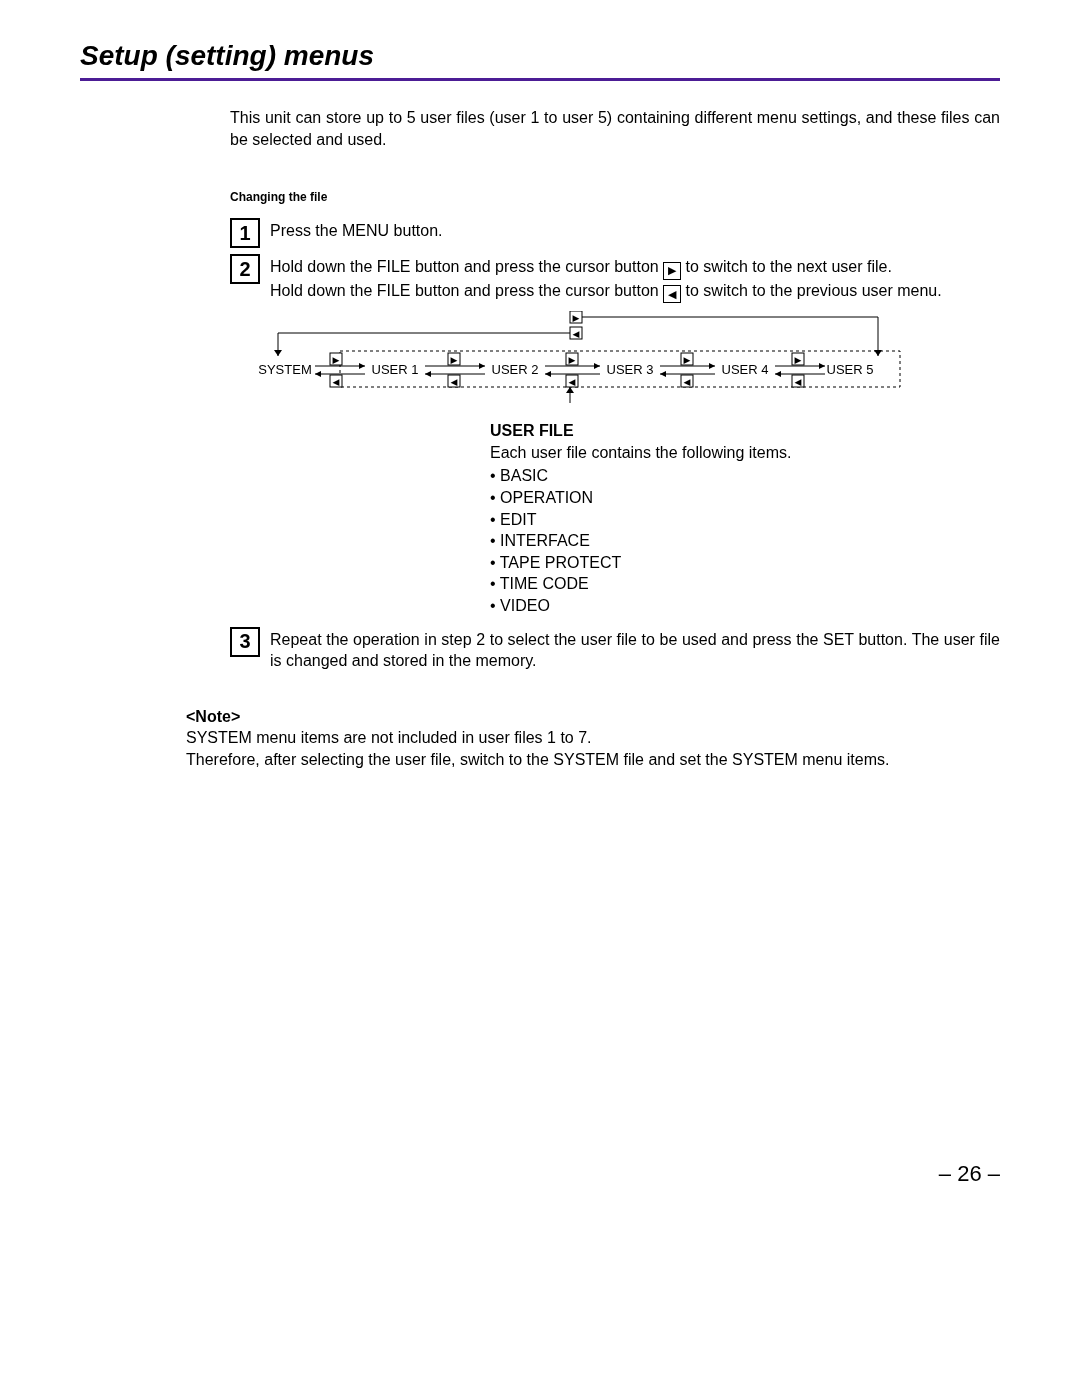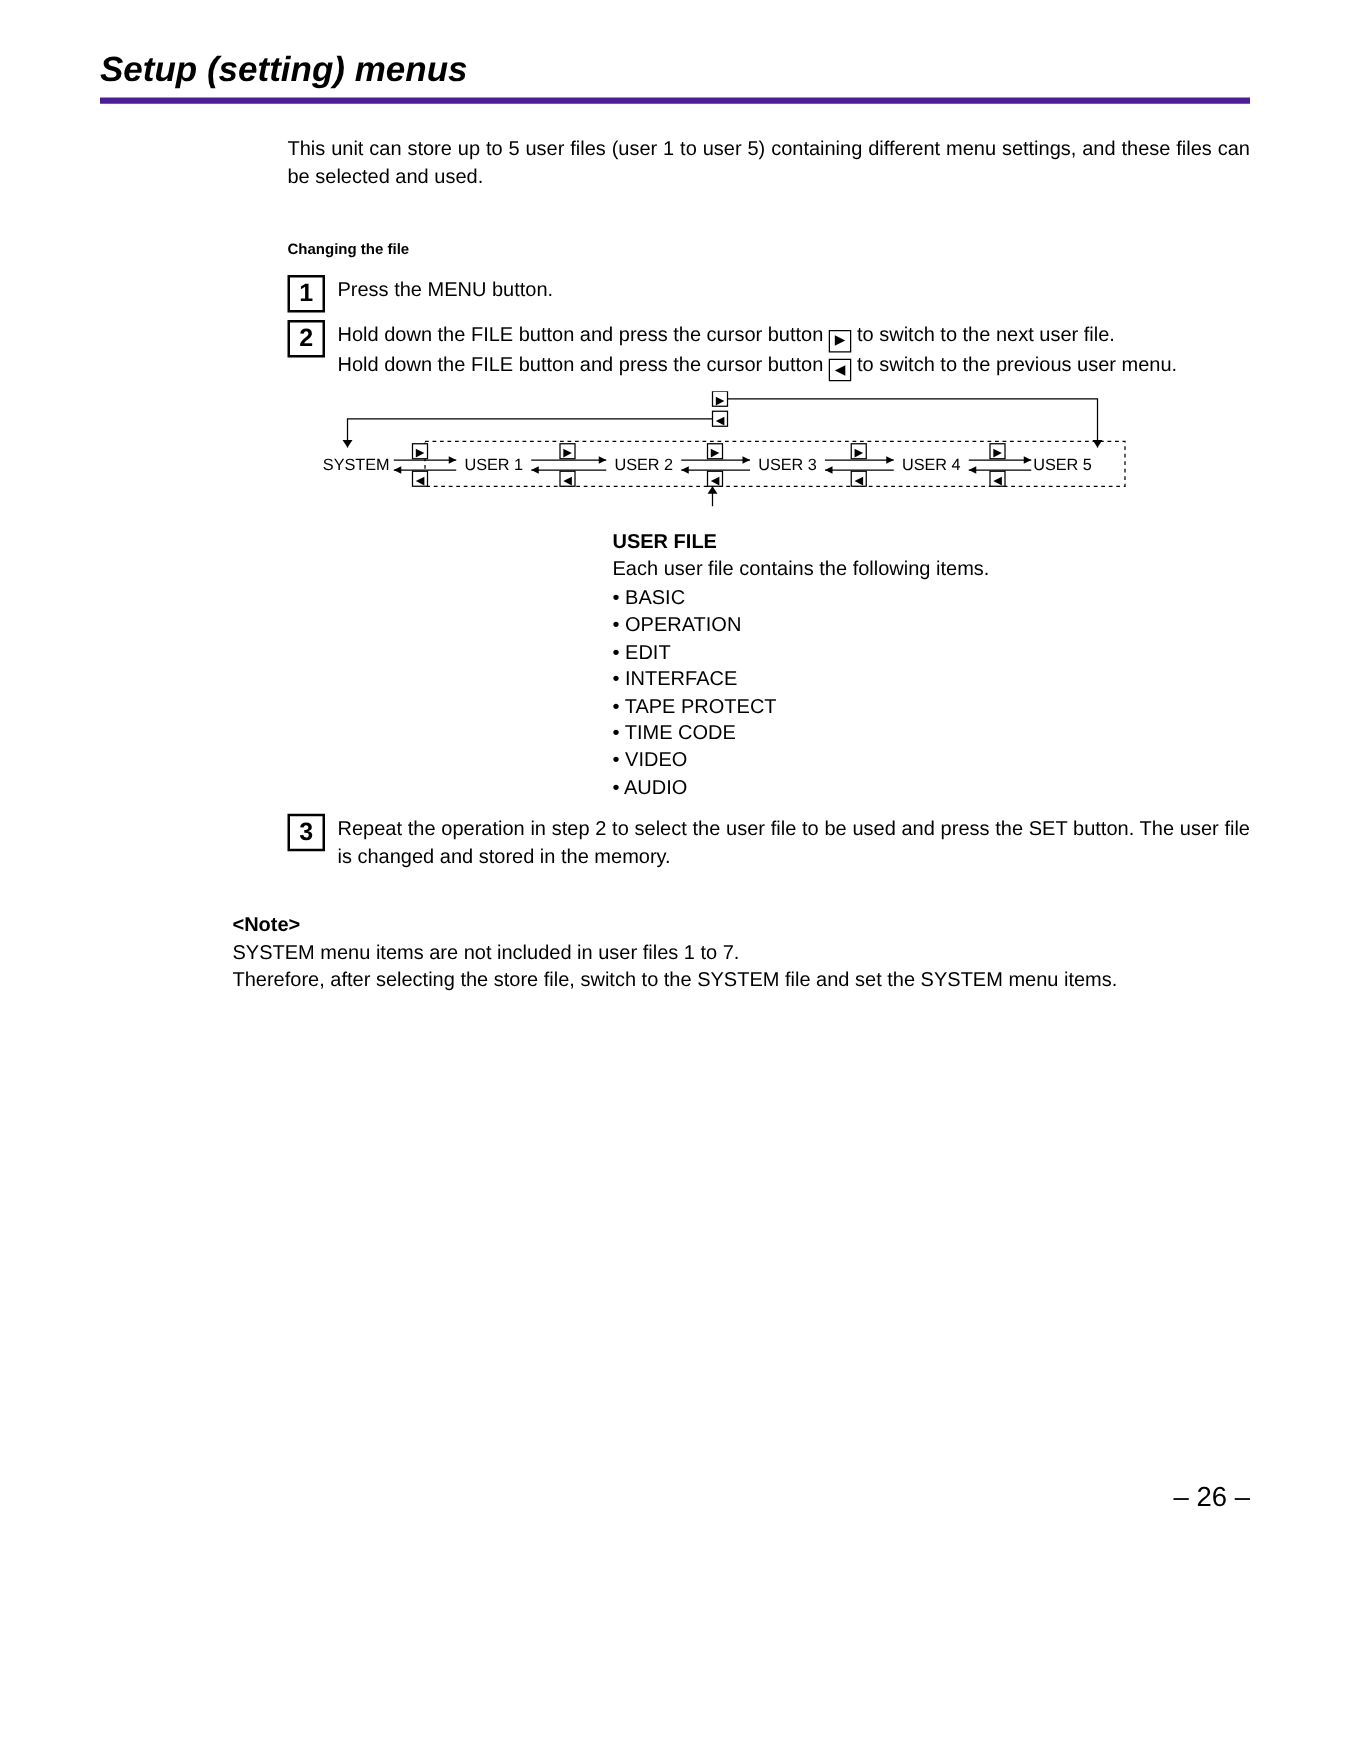--- a/index.html
+++ b/index.html
@@ -9,21 +9,21 @@
     font-size: 16px;
     color: #000;
     background: #fff;
     width: 1080px;
     box-sizing: border-box;
   }
   .title {
     font-size: 28px;
     font-weight: bold;
     font-style: italic;
-    border-bottom: 5px solid #4c1d95;
+    border-bottom: 3px solid #4c1d95;
     padding-bottom: 6px;
     margin-bottom: 26px;
   }
   .intro {
     margin-left: 150px;
     text-align: justify;
     line-height: 1.35;
   }
   .sub-heading {
     margin-left: 150px;
@@ -207,28 +207,27 @@
   <div class="uf-title">USER FILE</div>
   <div>Each user file contains the following items.</div>
   <div class="uf-list">
     <div>BASIC</div>
     <div>OPERATION</div>
     <div>EDIT</div>
     <div>INTERFACE</div>
     <div>TAPE PROTECT</div>
     <div>TIME CODE</div>
     <div>VIDEO</div>
-    <div>AUDIO</div>
   </div>
 </div>
 
 <div class="step" style="margin-top:10px;">
   <div class="step-num">3</div>
   <div class="step-body">Repeat the operation in step 2 to select the user file to be used and press the SET button. The user file is changed and stored in the memory.</div>
 </div>
 
 <div class="note-block">
   <div class="note-label">&lt;Note&gt;</div>
   <div>SYSTEM menu items are not included in user files 1 to 7.</div>
-  <div>Therefore, after selecting the store file, switch to the SYSTEM file and set the SYSTEM menu items.</div>
+  <div>Therefore, after selecting the user file, switch to the SYSTEM file and set the SYSTEM menu items.</div>
 </div>
 
 <div class="page-num">– 26 –</div>
 
 </body></html>

